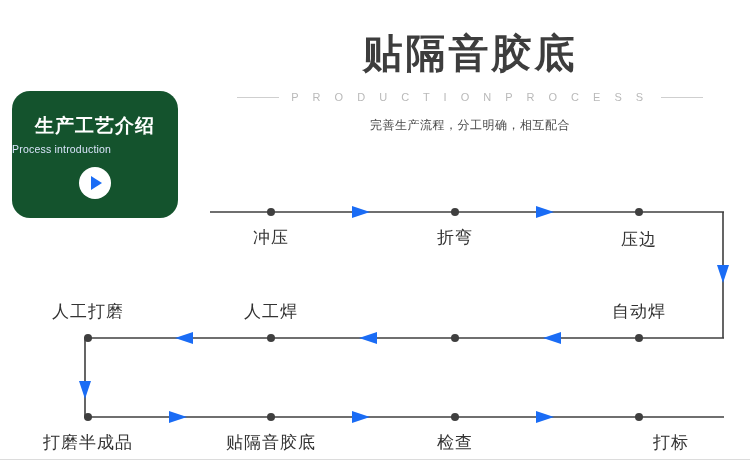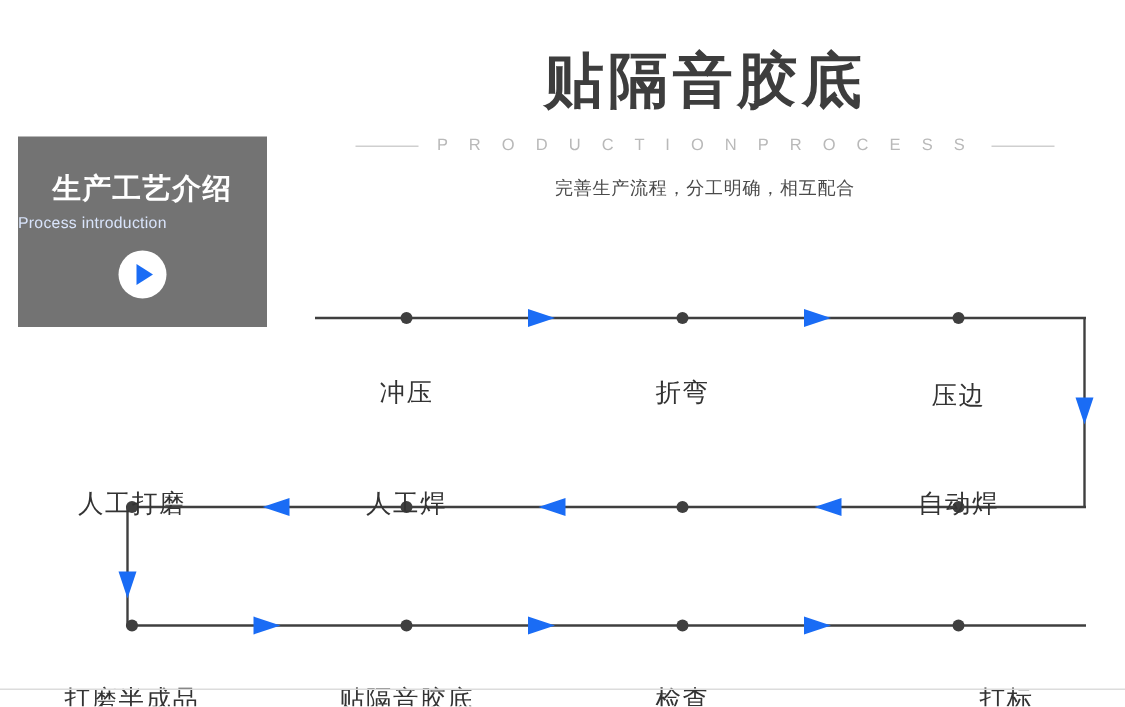--- a/index.html
+++ b/index.html
@@ -18,22 +18,23 @@
     overflow: hidden;
   }
 
   
   .badge {
     position: absolute;
     left: 12px;
     top: 91px;
     width: 166px;
     height: 127px;
-    background: #737373;
+    background: #14532d;
     color: #ffffff;
+    border-radius: 18px;
   }
   .badge-title {
     position: absolute;
     left: 0;
     top: 22px;
     width: 166px;
     text-align: center;
     font-size: 19px;
     font-weight: bold;
     letter-spacing: 1px;
@@ -123,21 +124,20 @@
     height: 471px;
   }
   .node-label {
     position: absolute;
     text-align: center;
     font-size: 17px;
     color: #333333;
     letter-spacing: 1px;
     white-space: nowrap;
     transform: translateX(-50%);
-    margin-top: 24px;
   }
 
   
   .bottom-rule {
     position: absolute;
     left: 0;
     top: 459px;
     width: 750px;
     height: 1px;
     background: #dcdcdc;

